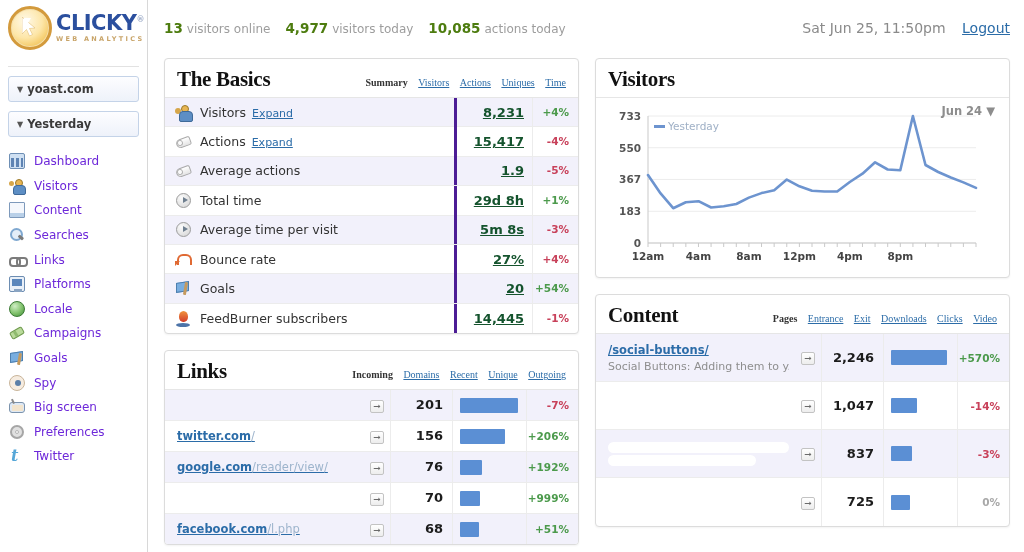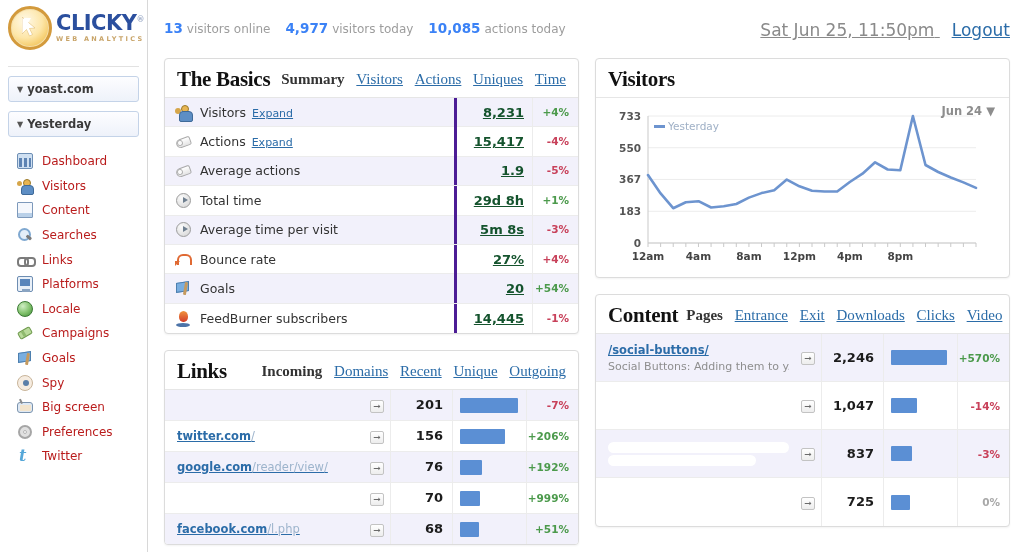--- a/index.html
+++ b/index.html
@@ -55,22 +55,22 @@
     border-radius: 3px;
     font-size: 11.5px; font-weight: bold; color: #3a3a3a;
     padding-left: 8px; cursor: pointer;
     white-space: nowrap; overflow: hidden;
   }
   .dropdown .caret { font-size: 8px; color:#555; margin-right: 4px; display:inline-block; vertical-align: 1px;}
 
   .navlist { margin-top: 12px; }
   .navitem {
     display: flex; align-items: center;
-    height: 24.6px; padding-left: 17px; cursor: pointer;
-    font-size: 12px; color: #b91c1c;
+    height: 24.6px; padding-left: 9px; cursor: pointer;
+    font-size: 12px; color: #6d28d9;
   }
   .navitem .nicon {
     width: 16px; height: 16px; flex: 0 0 16px; margin-right: 9px;
     position: relative; display:inline-block;
   }
   .navitem span.nlabel { line-height: 1; }
 
   
   .ic { position:absolute; inset:0; }
   .ic-dashboard { background:#cfe0f2; border:1px solid #6e8fb5; border-radius:2px; }
@@ -106,41 +106,41 @@
 
   
   .main { flex: 1; position: relative; background: #ffffff; overflow:hidden;}
   .topbar {
     height: 58px; padding: 0 14px 0 16px;
     display:flex; align-items:flex-start; justify-content:space-between;
     padding-top: 20px;
   }
   .stats { display:flex; align-items:baseline; font-size:12.5px; }
   .stat { margin-right: 15px; white-space:nowrap; }
-  .stat b { font-weight:bold; color:#3b82f6; font-size:13.5px; }
+  .stat b { font-weight:bold; color:#4d7c0f; font-size:13.5px; }
   .stat span { color:#9d9d9d; margin-left:4px; font-size:12px; }
-  .topright { font-size: 17px; color:#8a8a8a; white-space:nowrap;text-decoration:underline; }
+  .topright { font-size: 14px; color:#8a8a8a; white-space:nowrap; }
   .topright a { color:#2b6ca8; margin-left: 12px; }
 
   .cols { display:flex; gap: 16px; padding: 0 14px 0 16px; }
   .col { flex:1; min-width:0; }
 
   .panel {
     background:#fff; border:1px solid #dcdcdc; border-radius:4px;
     box-shadow: 0 1px 2px rgba(0,0,0,.05);
     margin-bottom: 16px; overflow:hidden;
   }
   .panel-head {
     display:flex; align-items:flex-end; justify-content:space-between;
     padding: 10px 12px 7px 12px;
     border-bottom: 1px solid #e6e6e6;
     font-family: Liberation Serif, serif;
   }
   .panel-title { font-size: 21px; font-weight: bold; color:#111; letter-spacing:-.3px; line-height:1;}
-  .panel-tabs { font-size: 15px; padding-bottom:2px; white-space:nowrap;}
+  .panel-tabs { font-size: 10px; padding-bottom:2px; white-space:nowrap;}
   .panel-tabs .tab { color:#2b6ca8; text-decoration:underline; margin-left:8px; cursor:pointer;}
   .panel-tabs .tab.active { color:#333; font-weight:bold; text-decoration:none; cursor:default;}
 
   
   .brow {
     display:flex; align-items:center; height:29.4px;
     border-bottom:1px solid #ececec; font-size:12.5px; color:#333;
   }
   .brow:last-child{border-bottom:none;justify-content:flex-end;}
   .brow.alt { background:#f2f1fb; }

